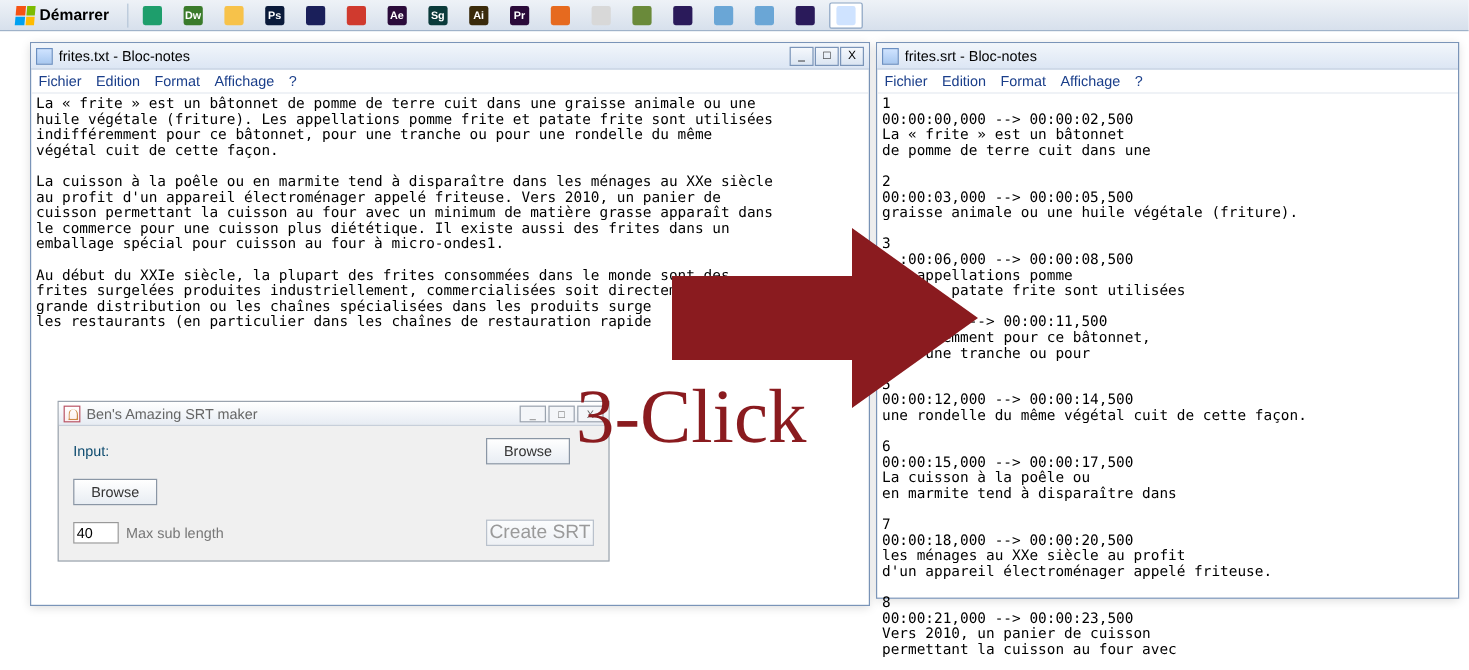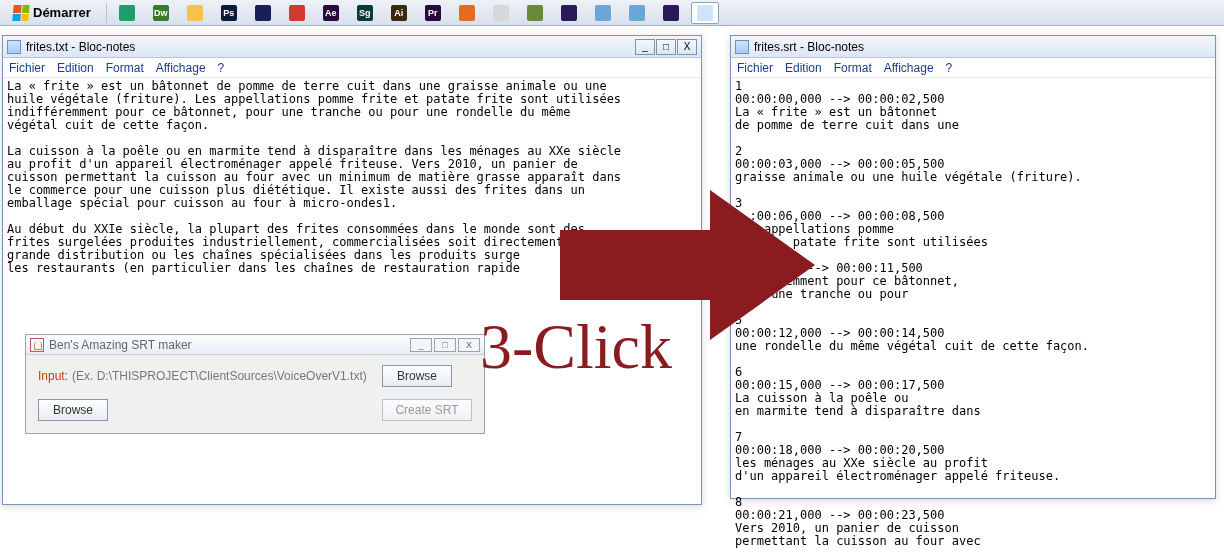--- a/index.html
+++ b/index.html
@@ -61,21 +61,21 @@
   .tb-folder { width:16px;height:12px;background:linear-gradient(#ffe9a8,#f7c651);border:1px solid #caa23e;border-radius:2px; }
   .chevron { font-size:11px; }
 
   
   .window {
     position: absolute;
     border: 1px solid #7a94b8;
     background: #fff;
     box-shadow: 0 2px 8px rgba(0,0,0,0.15);
   }
-  .win-left { top: 35px; left: 2px; width: 700px; height: 470px; }
+  .win-left { top: 35px; left: 25px; width: 700px; height: 470px; }
   .win-right { top: 35px; left: 730px; width: 486px; height: 464px; }
 
   .titlebar {
     height: 22px;
     background: linear-gradient(#f2f6fb,#dce6f4);
     border-bottom: 1px solid #b7c7dc;
     display:flex;
     align-items:center;
     padding: 0 4px;
     gap:5px;
@@ -121,33 +121,33 @@
     display:flex;align-items:center;gap:5px;padding:0 4px;font-size:12px;color:#666;text-align:right;
   }
   .java-icon {
     width:14px;height:14px;border:1px solid #b56; background:linear-gradient(#fff,#fceeee); position:relative;
   }
   .java-icon::after{content:"";position:absolute;left:3px;top:2px;width:6px;height:8px;border:1px solid #c84;border-radius:50% 50% 0 0;border-top:none;}
   .mini-ctrl { margin-left:auto; display:flex; gap:2px; }
   .mini-ctrl span { width:22px;height:14px;border:1px solid #9aa3ae;background:#f4f6f9;display:flex;align-items:center;justify-content:center;font-size:9px; }
   .mini-body { padding: 10px 12px 12px 12px; display:grid; grid-template-columns: 1fr auto; row-gap:12px; column-gap:10px; align-items:center; font-size:12px; color:#777; }
   .mini-row-label { display:flex; gap:4px; }
-  .mini-row-label b { color:#c2410c; font-weight:normal;}
+  .mini-row-label b { color:#0c4a6e; font-weight:normal;}
   .browse-btn {
     width:70px;height:22px;border:1px solid #8a96a5;background:linear-gradient(#fff,#e8edf3);
     font-size:12px;color:#333;
   }
   .maxsub { display:flex; align-items:center; gap:6px; }
   .maxsub input {
     width:38px;height:18px;border:1px solid #999;background:#fff;font-size:12px;padding:0 2px;
   }
   .create-btn {
     grid-column: 2;
     width:90px;height:22px;border:1px solid #b9c1cc;background:linear-gradient(#fbfcfd,#eef1f5);
-    color:#9a9a9a;font-size:12px;
+    color:#9a9a9a;font-size:16px;
   }
 
   
   .overlay-text {
     position:absolute;
     top: 310px; left: 480px;
     font-family: Georgia, "Times New Roman", serif;
     font-size: 64px;
     color: #8a1b1f;
   }
@@ -270,26 +270,29 @@
       <span>Ben's Amazing SRT maker</span>
       <div class="mini-ctrl">
         <span>_</span>
         <span>□</span>
         <span>X</span>
       </div>
     </div>
     <div class="mini-body">
       <div class="mini-row-label">
         <b>Input:</b>
-        <span>(Ex. D:\THISPROJECT\ClientSources\VoiceOverV1.txt)</span>
       </div>
       <button class="browse-btn">Browse</button>
 
       <button class="browse-btn">Browse</button>
 
+      <div class="maxsub" style="grid-column:1">
+        <input value="40" style="">
+        <span>Max sub length</span>
+      </div>
       <button class="create-btn">Create SRT</button>
     </div>
   </div>
 </div>
 
 <div class="window win-right">
   <div class="titlebar">
     <div class="notepad-icon"></div>
     <span>frites.srt - Bloc-notes</span>
   </div>

